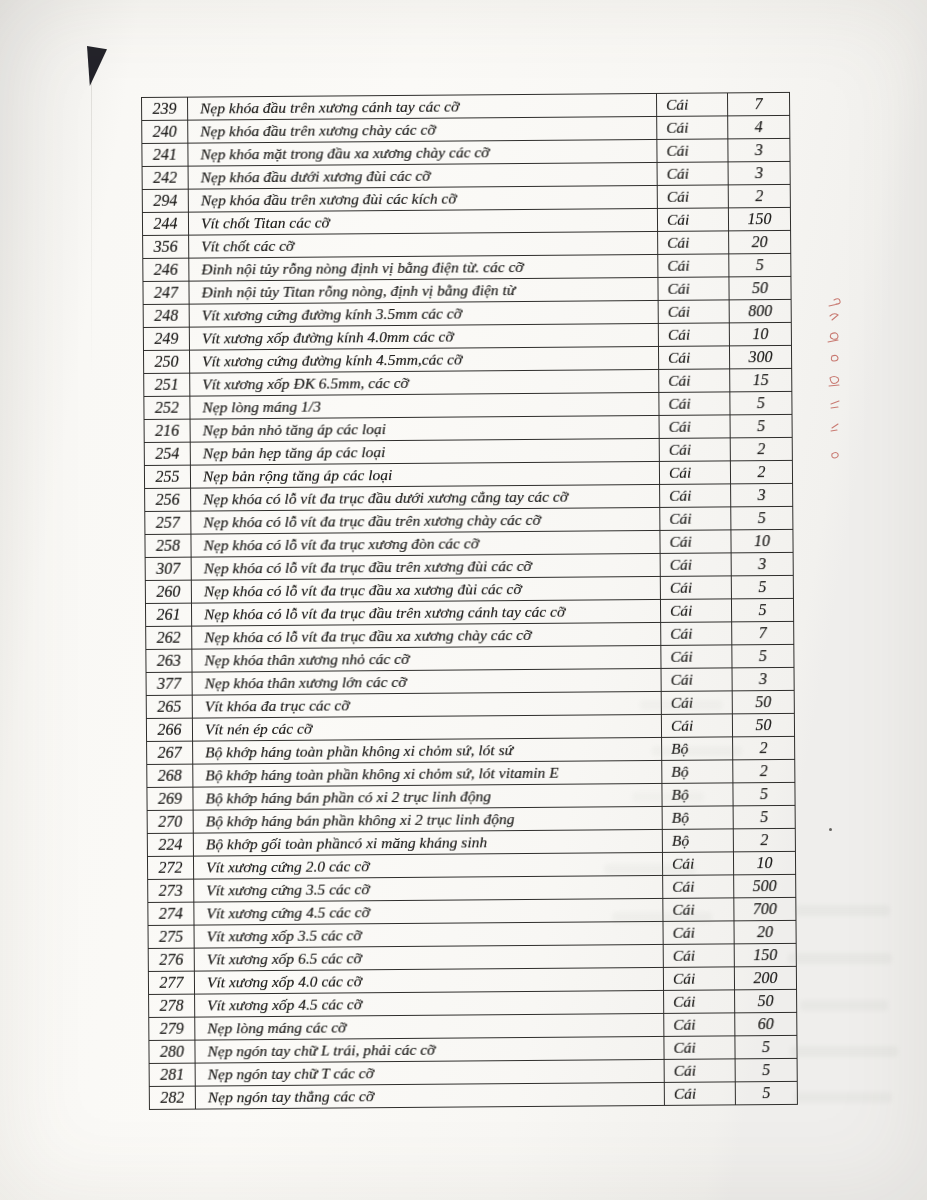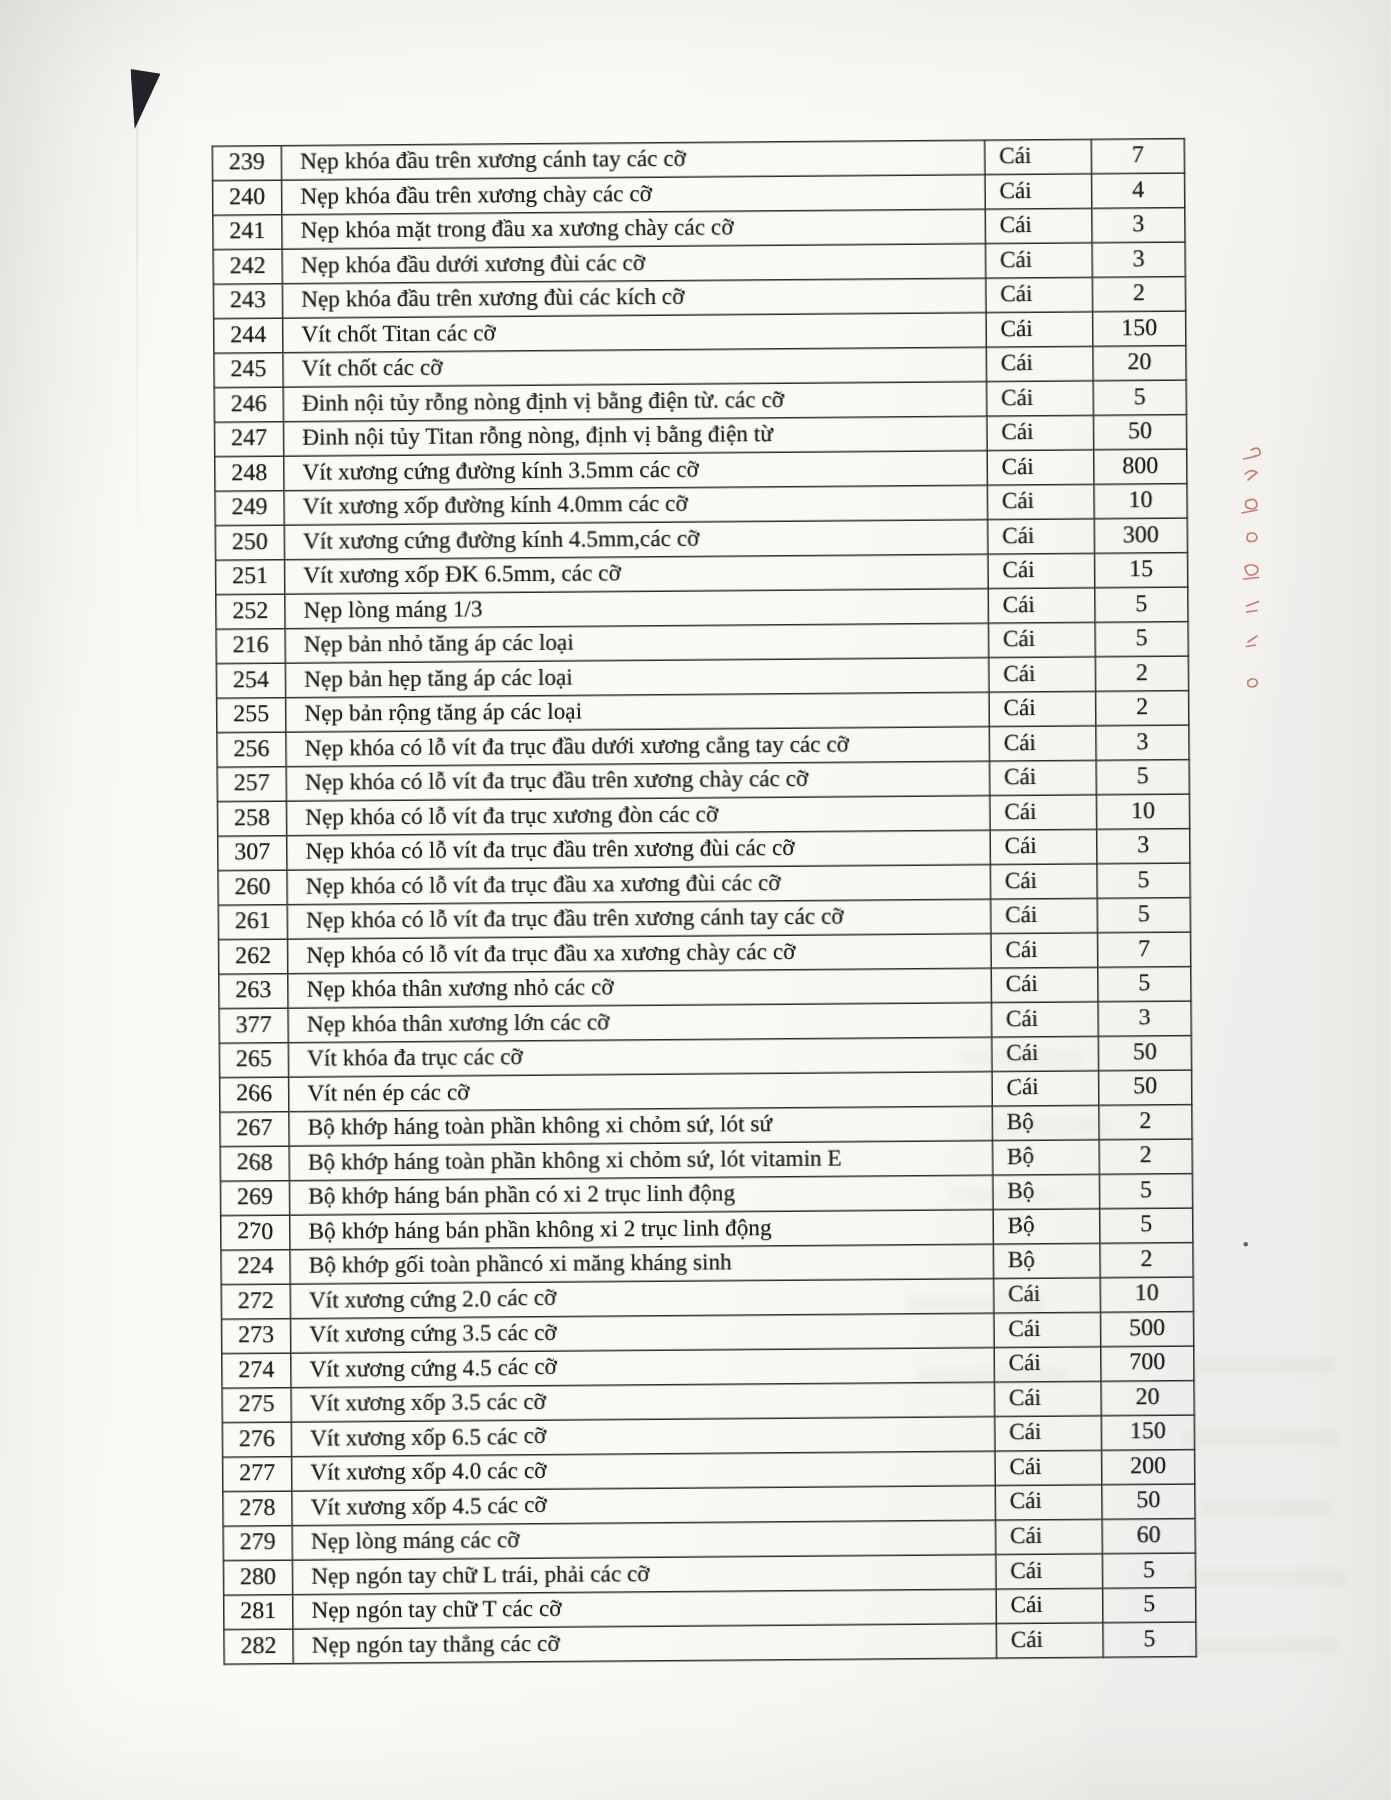--- a/index.html
+++ b/index.html
@@ -11,20 +11,21 @@
     overflow: hidden;
     background: #efeeec;
     font-family: "Liberation Serif", "DejaVu Serif", serif;
   }
   
   .page {
     position: absolute; inset: 0;
     background: linear-gradient(100deg,
       #e9e8e6 0px, #f2f1ee 70px, #f9f8f5 140px,
       #fbfaf7 420px, #f8f7f4 700px, #f2f1ee 900px, #efeeec 927px);
+    font-style: italic;
   }
   .page::after {
     content: "";
     position: absolute; inset: 0;
     box-shadow: inset 0 0 90px rgba(95, 88, 70, 0.10);
     pointer-events: none;
   }
   
   .page-edge-line {
     position: absolute; left: 91px; top: 60px;
@@ -117,35 +118,35 @@
     </tr>
 
     <tr>
       <td class="c-no">242</td>
       <td class="c-desc">Nẹp khóa đầu dưới xương đùi các cỡ</td>
       <td class="c-unit">Cái</td>
       <td class="c-qty">3</td>
     </tr>
 
     <tr>
-      <td class="c-no">243</td>
+      <td class="c-no">294</td>
       <td class="c-desc">Nẹp khóa đầu trên xương đùi các kích cỡ</td>
       <td class="c-unit">Cái</td>
       <td class="c-qty">2</td>
     </tr>
 
     <tr>
       <td class="c-no">244</td>
       <td class="c-desc">Vít chốt Titan các cỡ</td>
       <td class="c-unit">Cái</td>
       <td class="c-qty">150</td>
     </tr>
 
     <tr>
-      <td class="c-no">245</td>
+      <td class="c-no">356</td>
       <td class="c-desc">Vít chốt các cỡ</td>
       <td class="c-unit">Cái</td>
       <td class="c-qty">20</td>
     </tr>
 
     <tr>
       <td class="c-no">246</td>
       <td class="c-desc">Đinh nội tủy rỗng nòng định vị bằng điện từ. các cỡ</td>
       <td class="c-unit">Cái</td>
       <td class="c-qty">5</td>

